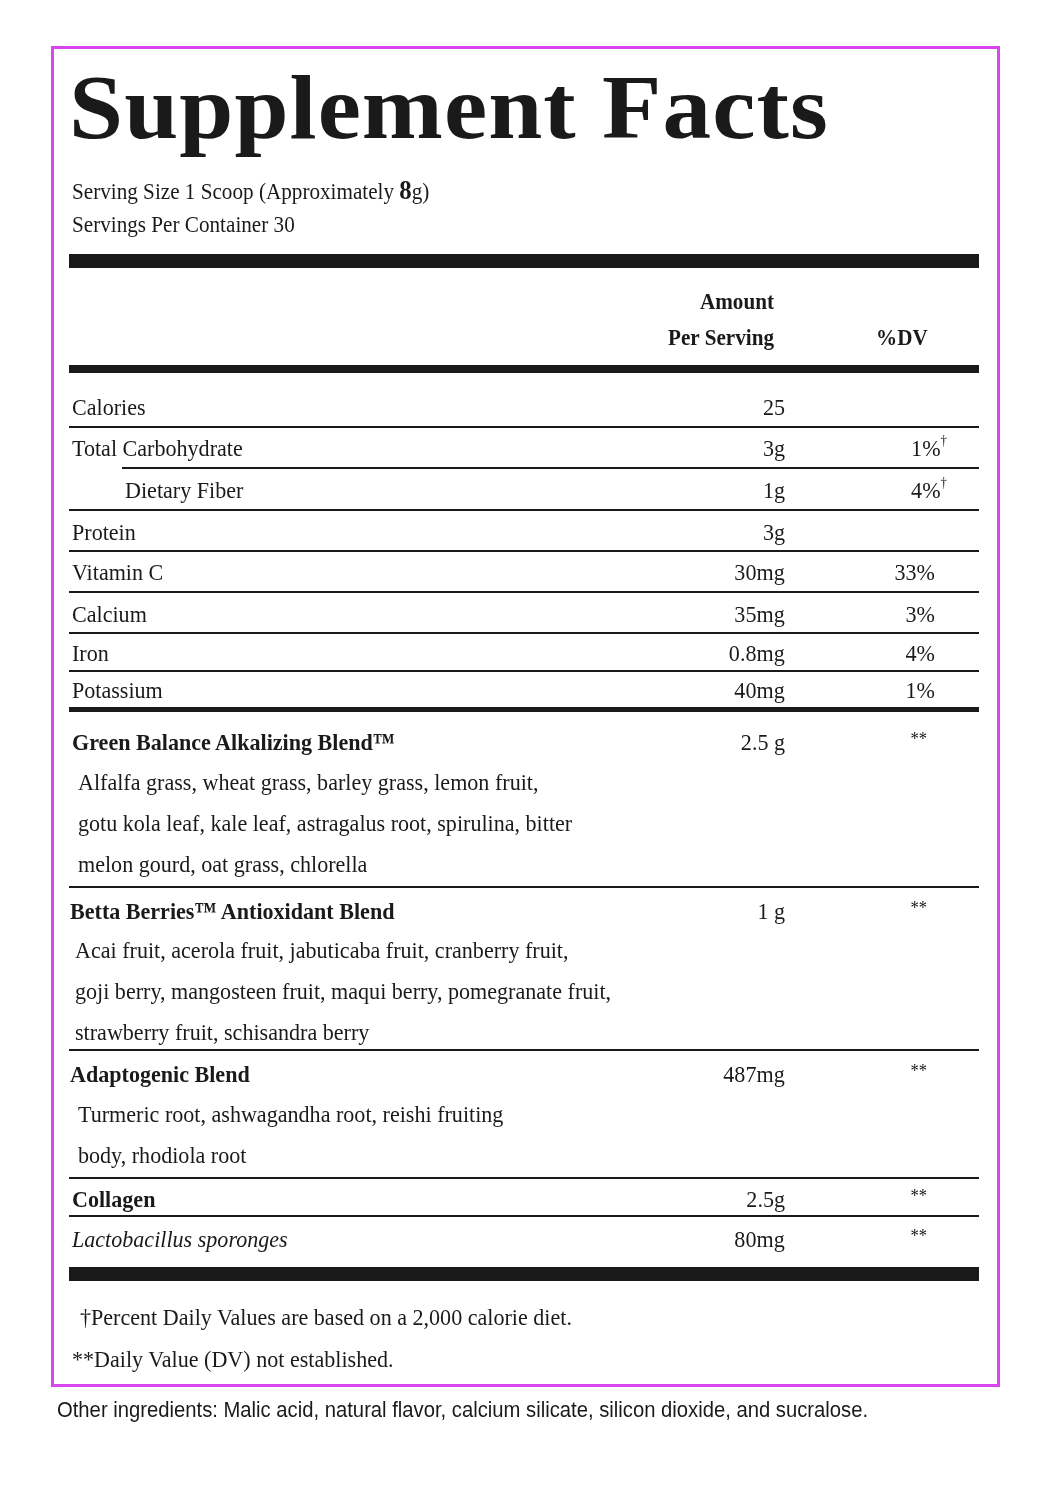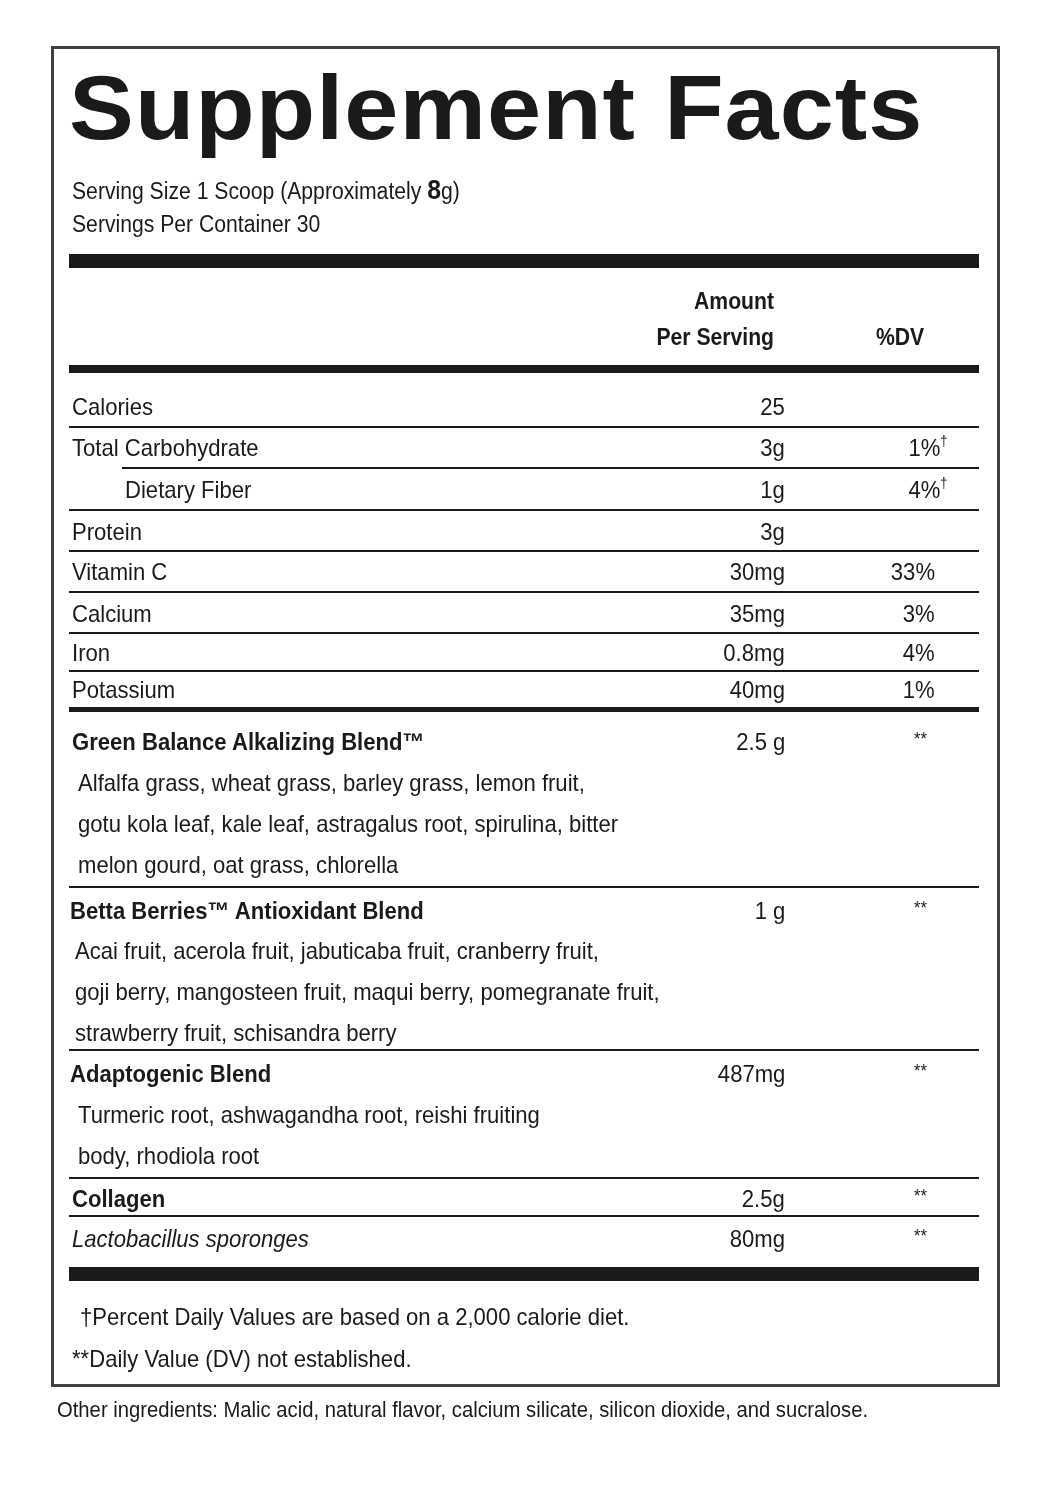--- a/index.html
+++ b/index.html
@@ -1,17 +1,17 @@
 <!DOCTYPE html>
 <html><head>
 <meta charset="utf-8">
 <style>
   html, body { margin:0; padding:0; background:#ffffff; }
   body { width:1050px; height:1494px; position:relative; font-family:"Liberation Sans", sans-serif; color:#1a1a1a; overflow:hidden; }
-  .label-box { position:absolute; left:51px; top:46px; width:943px; height:1335px; border:3px solid #404040; }
+  .label-box { position:absolute; left:51px; top:46px; width:943px; height:1335px; border:3px solid #d946ef;font-family:Liberation Serif, serif; }
   .title { position:absolute; left:15px; top:14px; font-size:90px; font-weight:bold; letter-spacing:1px; line-height:1; transform:scaleX(1.08); transform-origin:left top; white-space:nowrap; }
   .serving { position:absolute; left:18px; font-size:23px; line-height:1; transform:scaleX(0.92); transform-origin:left top; white-space:nowrap; }
   .serving .big { font-size:27px; font-weight:bold; }
   .bar { position:absolute; left:15px; width:910px; background:#1a1a1a; }
   .hdr { position:absolute; font-size:23px; font-weight:bold; line-height:1; transform:scaleX(0.92); white-space:nowrap; }
   .row { position:absolute; left:15px; width:910px; font-size:24px; line-height:1; }
   .row .name { position:absolute; left:3px; white-space:nowrap; transform:scaleX(0.92); transform-origin:left top; }
   .row .amt { position:absolute; right:194px; white-space:nowrap; transform:scaleX(0.92); transform-origin:right top; }
   .row .dv { position:absolute; right:44px; white-space:nowrap; transform:scaleX(0.92); transform-origin:right top; }
   .row .dv sup { font-size:14px; vertical-align:top; position:relative; top:-2px; }

